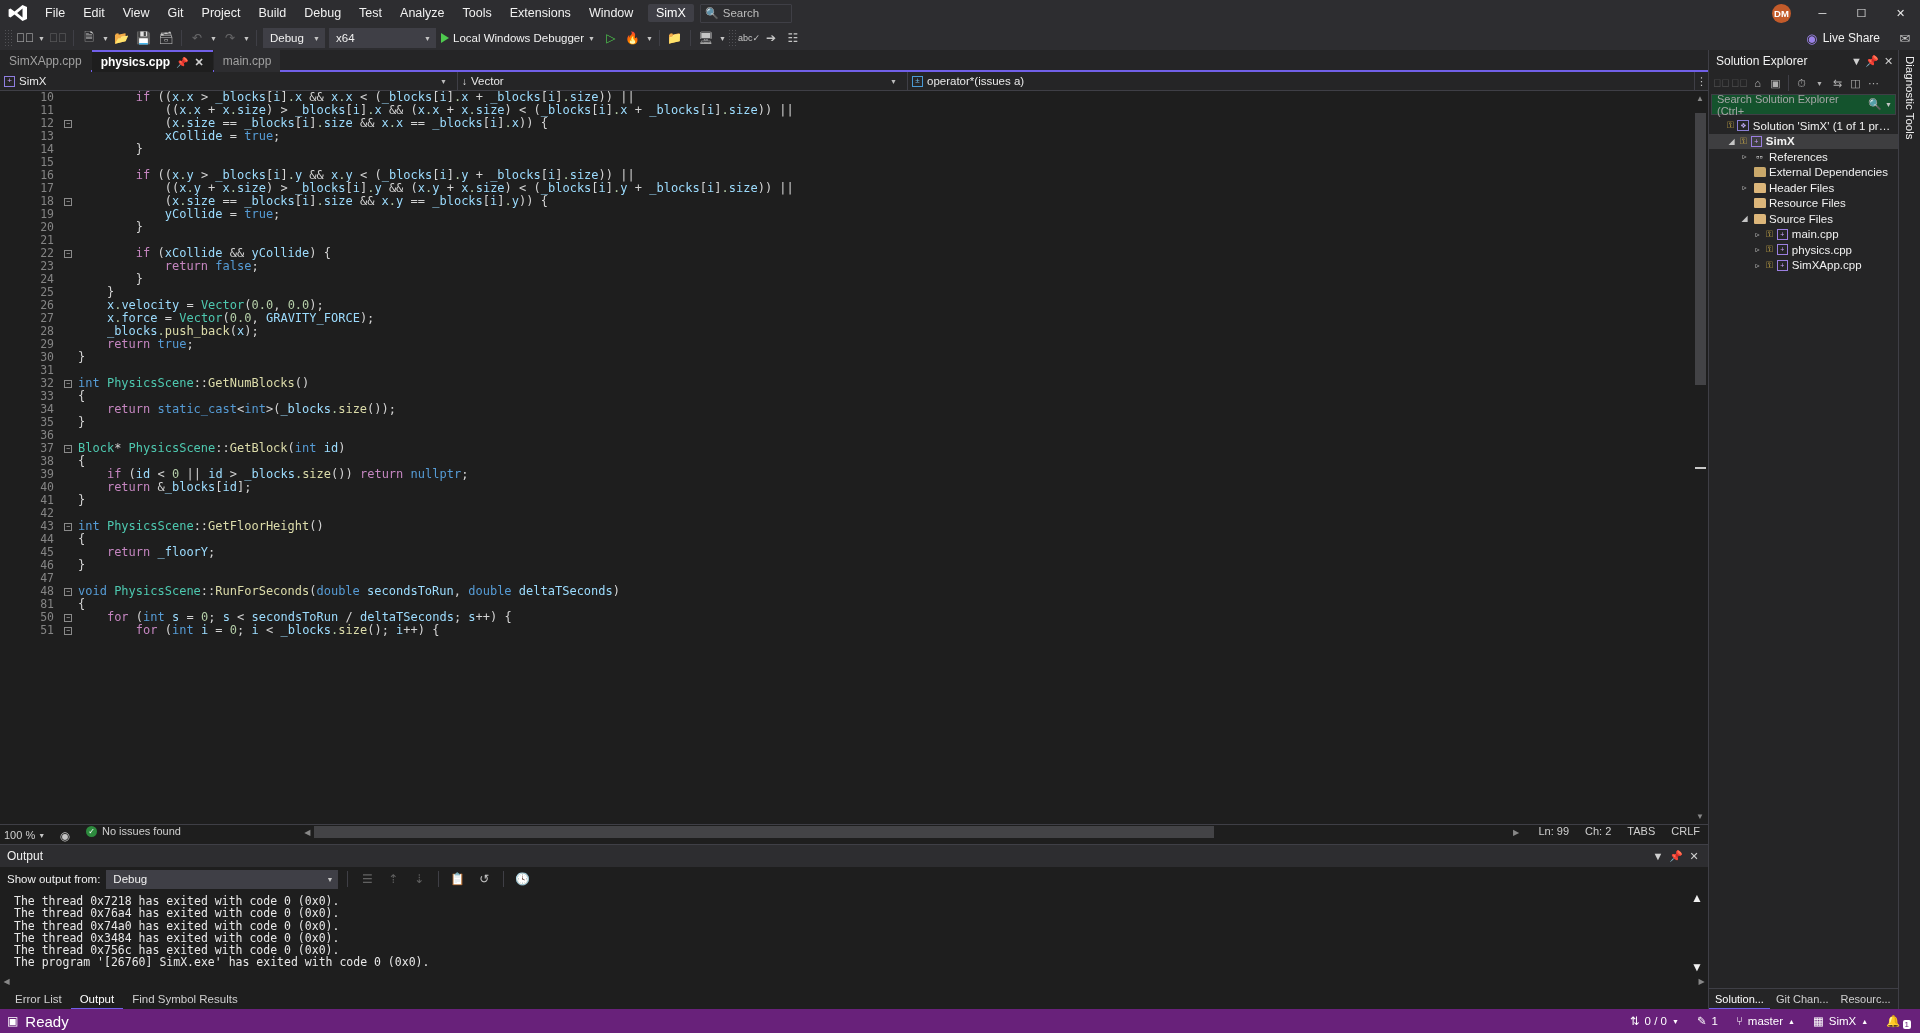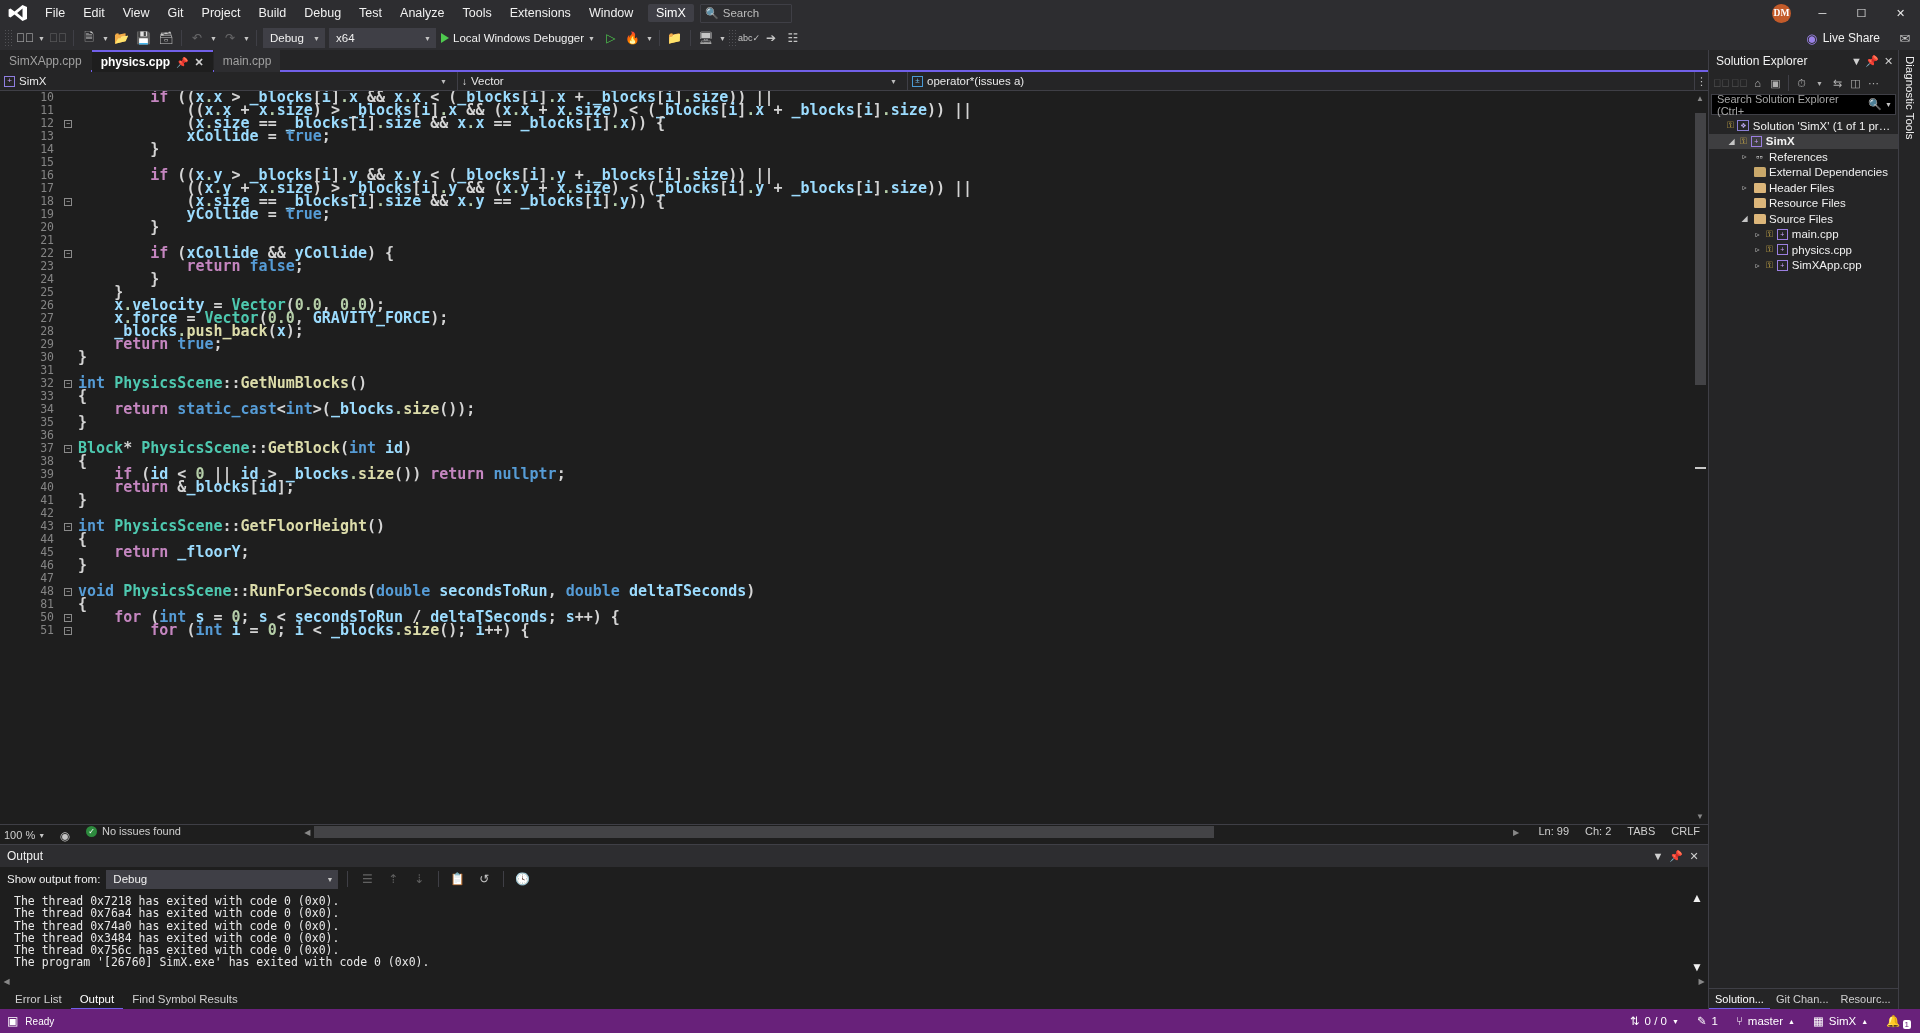--- a/index.html
+++ b/index.html
@@ -26,21 +26,21 @@
     cursor: default; white-space: nowrap;
   }
   .tb-search {
     margin-left: 14px; height: 19px; width: 92px; background: #2d2d30; border: 1px solid #3f3f46;
     display: flex; align-items: center; padding: 0 4px; color: #bdbdbd; font-size: 11.5px; gap: 4px;
     border-radius: 1px;
   }
   .tb-search .mag { font-size: 11px; color: #c5c5c5; }
   .title-simx { position: absolute; left: 648px; font-size: 12.5px; color: #fff;
     background: #3f3f46; padding: 2px 8px; border-radius: 2px; }
-  .title-right { margin-left: auto; display: flex; align-items: center; height: 26px; font-family: Liberation Serif, serif; }
+  .title-right { margin-left: auto; display: flex; align-items: center; height: 26px; }
   .avatar {
     width: 19px; height: 19px; border-radius: 50%; background: #c35b2a; color: #fff;
     font-size: 9.5px; display: flex; align-items: center; justify-content: center; margin-right: 12px;
     font-weight: bold; letter-spacing: .2px;
   }
   .wbtn { width: 39px; height: 26px; display: flex; align-items: center; justify-content: center;
     color: #e8e8e8; font-size: 11px; }
 
   
   .toolbar {
@@ -110,22 +110,22 @@
   .editor { flex: 1; display: flex; overflow: hidden; position: relative; }
   .margin-ind { width: 14px; background: #1e1e1e; flex: 0 0 14px; }
   .gutter { width: 46px; flex: 0 0 46px; text-align: right; padding-right: 6px;
     font-family: "DejaVu Sans Mono", monospace; font-size: 11.5px; color: #2b91af; }
   .gutter .ln { height: 13px; line-height: 13px; color: #858585; }
   .foldcol { width: 16px; flex: 0 0 16px; position: relative; }
   .fold { height: 13px; line-height: 13px; display:flex; align-items:center; justify-content:center;
      color: #9a9a9a; font-size: 9px; }
   .foldbox { width:8px; height:8px; border:1px solid #8a8a8a; display:flex; align-items:center;
      justify-content:center; font-size:7px; line-height:1; color:#c9c9c9; }
-  .codearea { flex: 1; font-family: "DejaVu Sans Mono", monospace; font-size: 15px;
-    line-height: 13px; white-space: pre; overflow: hidden; position: relative; padding-left: 2px; font-weight: bold;}
+  .codearea { flex: 1; font-family: "DejaVu Sans Mono", monospace; font-size: 12px;
+    line-height: 13px; white-space: pre; overflow: hidden; position: relative; padding-left: 2px;}
   .cl { height: 13px; line-height: 13px; }
   
   .k  { color: #569cd6; }   
   .kw { color: #c586c0; }   
   .ty { color: #4ec9b0; }   
   .fn { color: #dcdcaa; }   
   .id { color: #9cdcfe; }   
   .num{ color: #b5cea8; }
   .op { color: #d4d4d4; }
 
@@ -187,21 +187,21 @@
   .sehdr { height: 22px; flex: 0 0 22px; display: flex; align-items: center; padding: 0 2px 0 7px;
     font-size: 12px; color: #f1f1f1; background: #252526; }
   .sehdr .tools { margin-left: auto; display:flex; align-items:center; gap:1px;}
   .sehdr .tools span { width:15px; height:20px; display:flex; align-items:center; justify-content:center;
     color:#d0d0d0; font-size:11px;}
   .setools { height: 22px; flex: 0 0 22px; display: flex; align-items: center; padding-left: 4px; gap: 1px;
     background:#252526;}
   .sebtn { width: 17px; height: 20px; display:flex; align-items:center; justify-content:center;
     color:#b0b0b0; font-size:11px;}
   .sebtn.dis { opacity:.4; }
-  .sesearch { height: 21px; flex: 0 0 21px; margin: 0 2px 2px 2px; background: #000000;
+  .sesearch { height: 21px; flex: 0 0 21px; margin: 0 2px 2px 2px; background: #14532d;
     border: 1px solid #3f3f46; display: flex; align-items: center; padding: 0 3px 0 5px;
     font-size: 11px; color: #a6a6a6; }
   .sesearch .mg { margin-left: auto; color:#d0d0d0; font-size:11px;}
   .sesearch .cr { font-size:7px; color:#c5c5c5; padding-left:3px;}
   .setree { flex: 1; overflow: hidden; font-size: 11.5px; color: #f1f1f1; padding-top: 1px;}
   .row { height: 15.5px; display: flex; align-items: center; gap: 3px; padding-right: 4px; white-space: nowrap; }
   .row.sel { background: #3e3e40; }
   .exp { width: 11px; text-align: center; color: #c5c5c5; font-size: 8px; flex:0 0 11px;}
   .ricon { width: 13px; flex: 0 0 13px; display: flex; align-items: center; justify-content: center; font-size:9px;}
   .rlabel { overflow: hidden; text-overflow: ellipsis; }
@@ -222,21 +222,21 @@
 
   
   .vstrip { width: 22px; flex: 0 0 22px; background: #252526; display: flex; flex-direction: column;
     align-items: center; padding-top: 6px; border-left: 1px solid #3f3f46;}
   .vtext { writing-mode: vertical-rl; font-size: 11.5px; color: #f1f1f1; white-space: nowrap; }
 
   
   .statusbar { height: 24px; flex: 0 0 24px; background: #68217a; display: flex; align-items: center;
     color: #ffffff; font-size: 11.5px; }
   .sb-left { display: flex; align-items: center; gap: 7px; padding-left: 7px; }
-  .sb-ready { font-size: 10px; }
+  .sb-ready { font-size: 15px; }
   .sb-right { margin-left: auto; display: flex; align-items: center; }
   .sbcell { display: flex; align-items: center; gap: 5px; padding: 0 9px; height: 24px; font-size: 11.5px;}
   .bell { position: relative; display:flex; align-items:center;}
   .bellbadge { background:#fff; color:#68217a; font-size:8px; border-radius:2px; padding:0 2px;
     margin-left:-3px; margin-top:6px;}
 </style>
 </head>
 <body>
 
 <div class="app">

